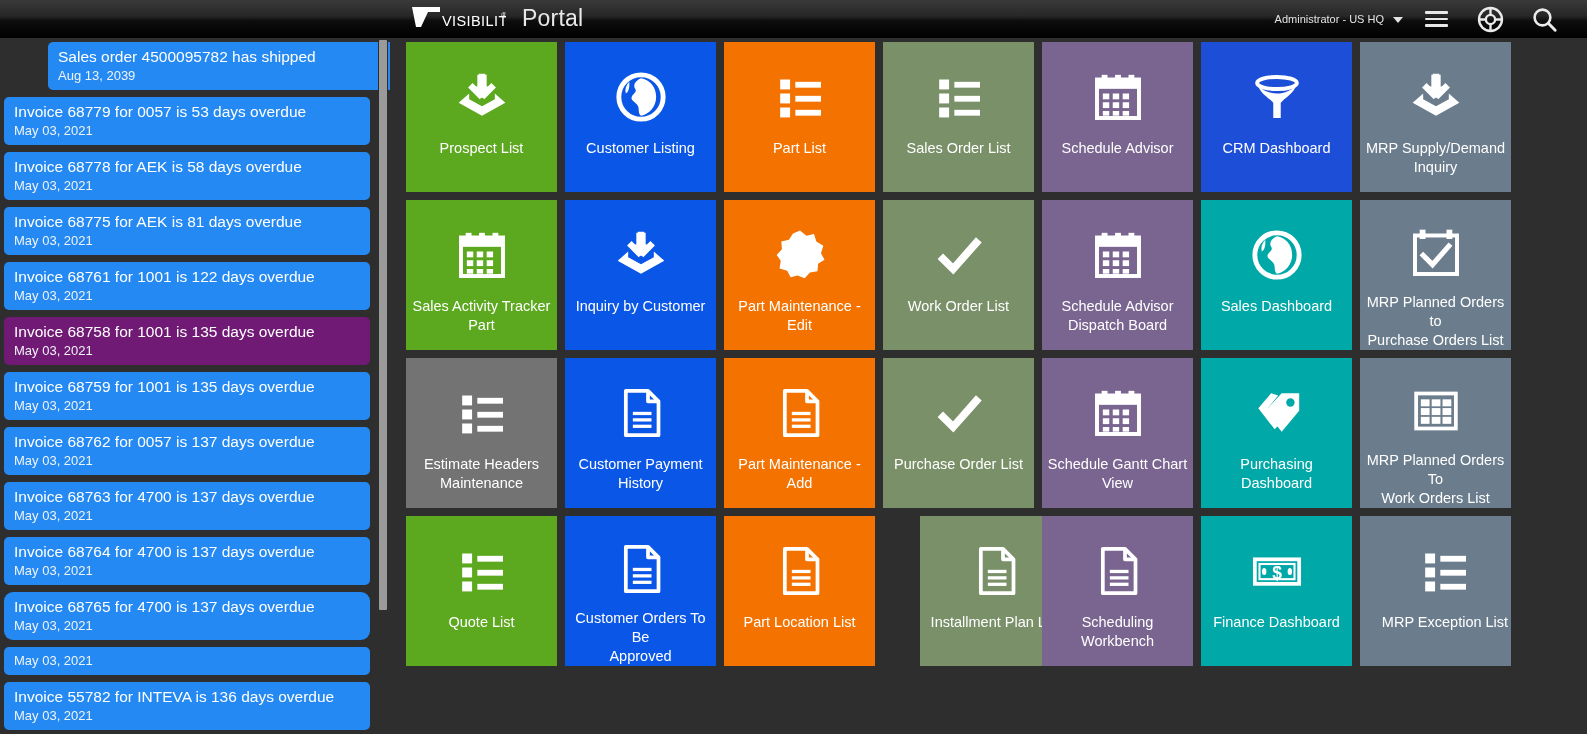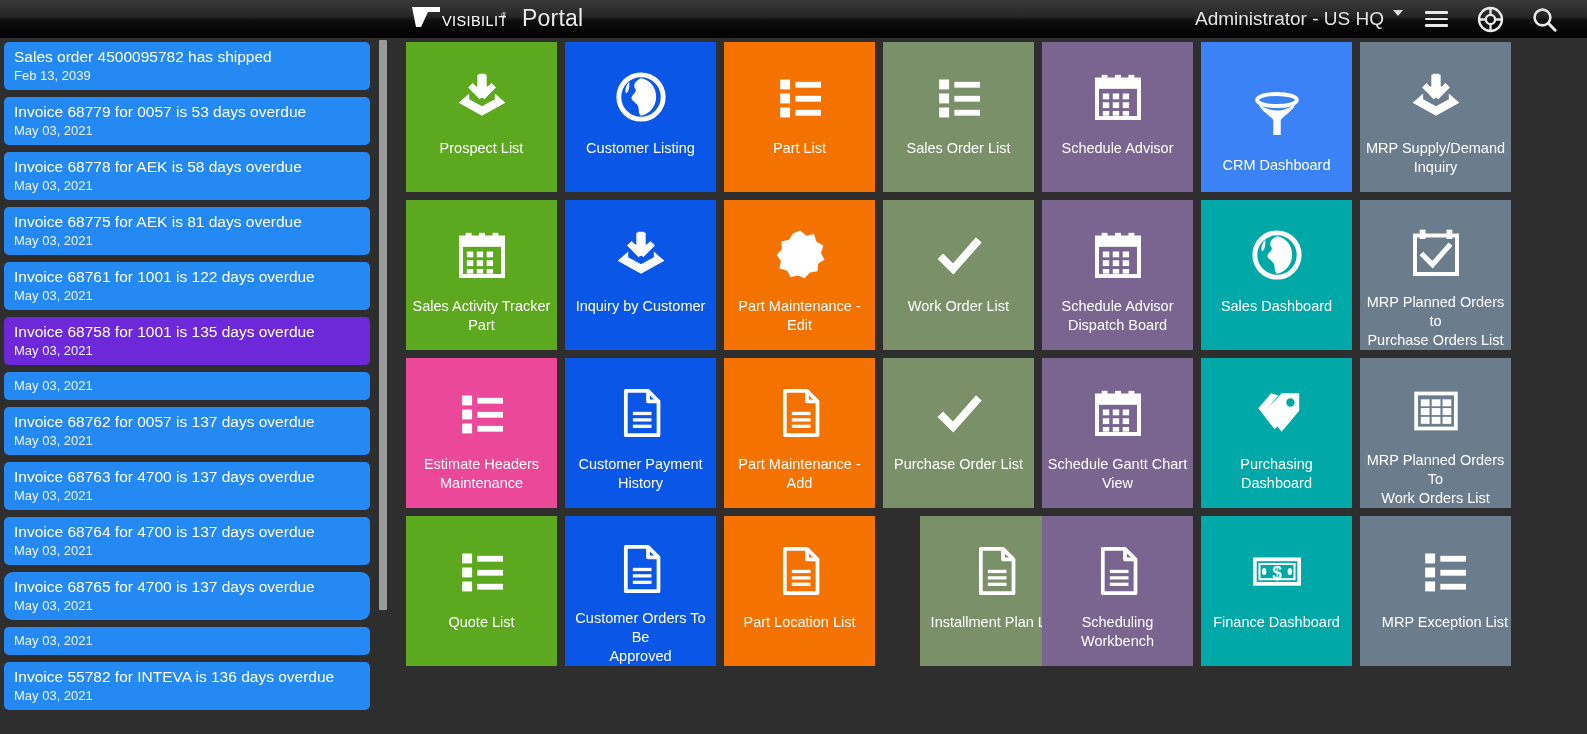--- a/index.html
+++ b/index.html
@@ -26,22 +26,22 @@
   .logo svg { display: block; }
   .portal-title {
     color: #e8e8e8; font-size: 23px; font-weight: 400;
     letter-spacing: .2px; line-height: 1; padding-bottom: 2px;
   }
   .topbar-right {
     position: absolute; right: 16px; top: 0; height: 38px;
     display: flex; align-items: center; gap: 0;
   }
   .user-menu {
-    display: flex; align-items: flex-start; gap: 9px;
-    color: #e4e4e4; font-size: 19px; cursor: pointer;
+    display: flex; align-items: center; gap: 9px;
+    color: #e4e4e4; font-size: 11px; cursor: pointer;
     padding: 0 6px;
   }
   .caret {
     width: 0; height: 0;
     border-left: 5.5px solid transparent;
     border-right: 5.5px solid transparent;
     border-top: 6px solid #e4e4e4;
     margin-top: 2px;
   }
   .tb-icon {
@@ -174,45 +174,46 @@
         <line x1="15.4" y1="15.4" x2="21.5" y2="21.5" stroke="#eaeaea" stroke-width="2.6" stroke-linecap="round"></line>
       </svg>
     </div>
   </div>
 </div>
 
 <div class="body-area">
 
   <div class="notif-panel">
     <div class="notif-list" id="notif-list">
-        <div class="notif-card" style="background: rgb(36, 137, 242);">
+        <div class="notif-card" style="background: rgb(36, 137, 242); margin-left: 44px;">
           <div class="notif-title">Sales order 4500095782 has shipped</div>
-          <div class="notif-date">Feb 13, 2039</div>
+          <div class="notif-date">Aug 13, 2039</div>
         </div>
         <div class="notif-card" style="background: rgb(36, 137, 242);">
           <div class="notif-title">Invoice 68779 for 0057 is 53 days overdue</div>
           <div class="notif-date">May 03, 2021</div>
         </div>
         <div class="notif-card" style="background: rgb(36, 137, 242);">
           <div class="notif-title">Invoice 68778 for AEK is 58 days overdue</div>
           <div class="notif-date">May 03, 2021</div>
         </div>
         <div class="notif-card" style="background: rgb(36, 137, 242);">
           <div class="notif-title">Invoice 68775 for AEK is 81 days overdue</div>
           <div class="notif-date">May 03, 2021</div>
         </div>
         <div class="notif-card" style="background: rgb(36, 137, 242);">
           <div class="notif-title">Invoice 68761 for 1001 is 122 days overdue</div>
           <div class="notif-date">May 03, 2021</div>
         </div>
-        <div class="notif-card" style="background: #6d28d9;">
+        <div class="notif-card" style="background: #701a75;">
           <div class="notif-title">Invoice 68758 for 1001 is 135 days overdue</div>
           <div class="notif-date">May 03, 2021</div>
         </div>
         <div class="notif-card" style="background: rgb(36, 137, 242);">
+          <div class="notif-title">Invoice 68759 for 1001 is 135 days overdue</div>
           <div class="notif-date">May 03, 2021</div>
         </div>
         <div class="notif-card" style="background: rgb(36, 137, 242);">
           <div class="notif-title">Invoice 68762 for 0057 is 137 days overdue</div>
           <div class="notif-date">May 03, 2021</div>
         </div>
         <div class="notif-card" style="background: rgb(36, 137, 242);">
           <div class="notif-title">Invoice 68763 for 4700 is 137 days overdue</div>
           <div class="notif-date">May 03, 2021</div>
         </div>
@@ -301,21 +302,21 @@
                 <rect x="19.5" y="28.5" width="5.5" height="5"></rect>
                 <rect x="28" y="28.5" width="5.5" height="5"></rect>
                 <rect x="11" y="36" width="5.5" height="4"></rect>
                 <rect x="19.5" y="36" width="5.5" height="4"></rect>
                 <rect x="28" y="36" width="5.5" height="4"></rect>
               </g>
             </svg>
           </div>
           <div class="tile-label">Schedule Advisor</div>
         </div>
-        <div class="tile" style="background: #3b82f6; justify-content: center;">
+        <div class="tile" style="background: #1d4ed8;">
           <div class="tile-icon">
             <svg width="56" height="56" viewBox="0 0 48 48">
               <ellipse cx="24" cy="12" rx="17" ry="5.2" fill="none" stroke="#ffffff" stroke-width="3.4"></ellipse>
               <path d="M7.4 13 C9 21 18 25 20.8 29 L27.2 29 C30 25 39 21 40.6 13 C38 18 30 21 24 21 C18 21 10 18 7.4 13 Z" fill="#ffffff"></path>
               <rect x="20.8" y="27" width="6.4" height="15" fill="#ffffff"></rect>
             </svg>
           </div>
           <div class="tile-label">CRM Dashboard</div>
         </div>
         <div class="tile" style="background: rgb(107, 124, 140);">
@@ -418,21 +419,21 @@
             <svg width="56" height="56" viewBox="0 0 48 48">
               <rect x="6" y="9" width="36" height="33" fill="none" stroke="#ffffff" stroke-width="3.4"></rect>
               <rect x="10" y="4" width="5" height="8" fill="#ffffff"></rect>
               <rect x="33" y="4" width="5" height="8" fill="#ffffff"></rect>
               <path d="M13 26 L21 34 L35 18" fill="none" stroke="#ffffff" stroke-width="4.4" stroke-linecap="square"></path>
             </svg>
           </div>
           <div class="tile-label">MRP Planned Orders to
 Purchase Orders List</div>
         </div>
-        <div class="tile" style="background: #ec4899;">
+        <div class="tile" style="background: #737373;">
           <div class="tile-icon">
             <svg width="56" height="56" viewBox="0 0 48 48">
               <rect x="7" y="9" width="8.5" height="8.5" fill="#ffffff"></rect>
               <rect x="20" y="11" width="22" height="5" fill="#ffffff"></rect>
               <rect x="7" y="21" width="8.5" height="8.5" fill="#ffffff"></rect>
               <rect x="20" y="23" width="22" height="5" fill="#ffffff"></rect>
               <rect x="7" y="33" width="8.5" height="8.5" fill="#ffffff"></rect>
               <rect x="20" y="35" width="22" height="5" fill="#ffffff"></rect>
             </svg>
           </div>

